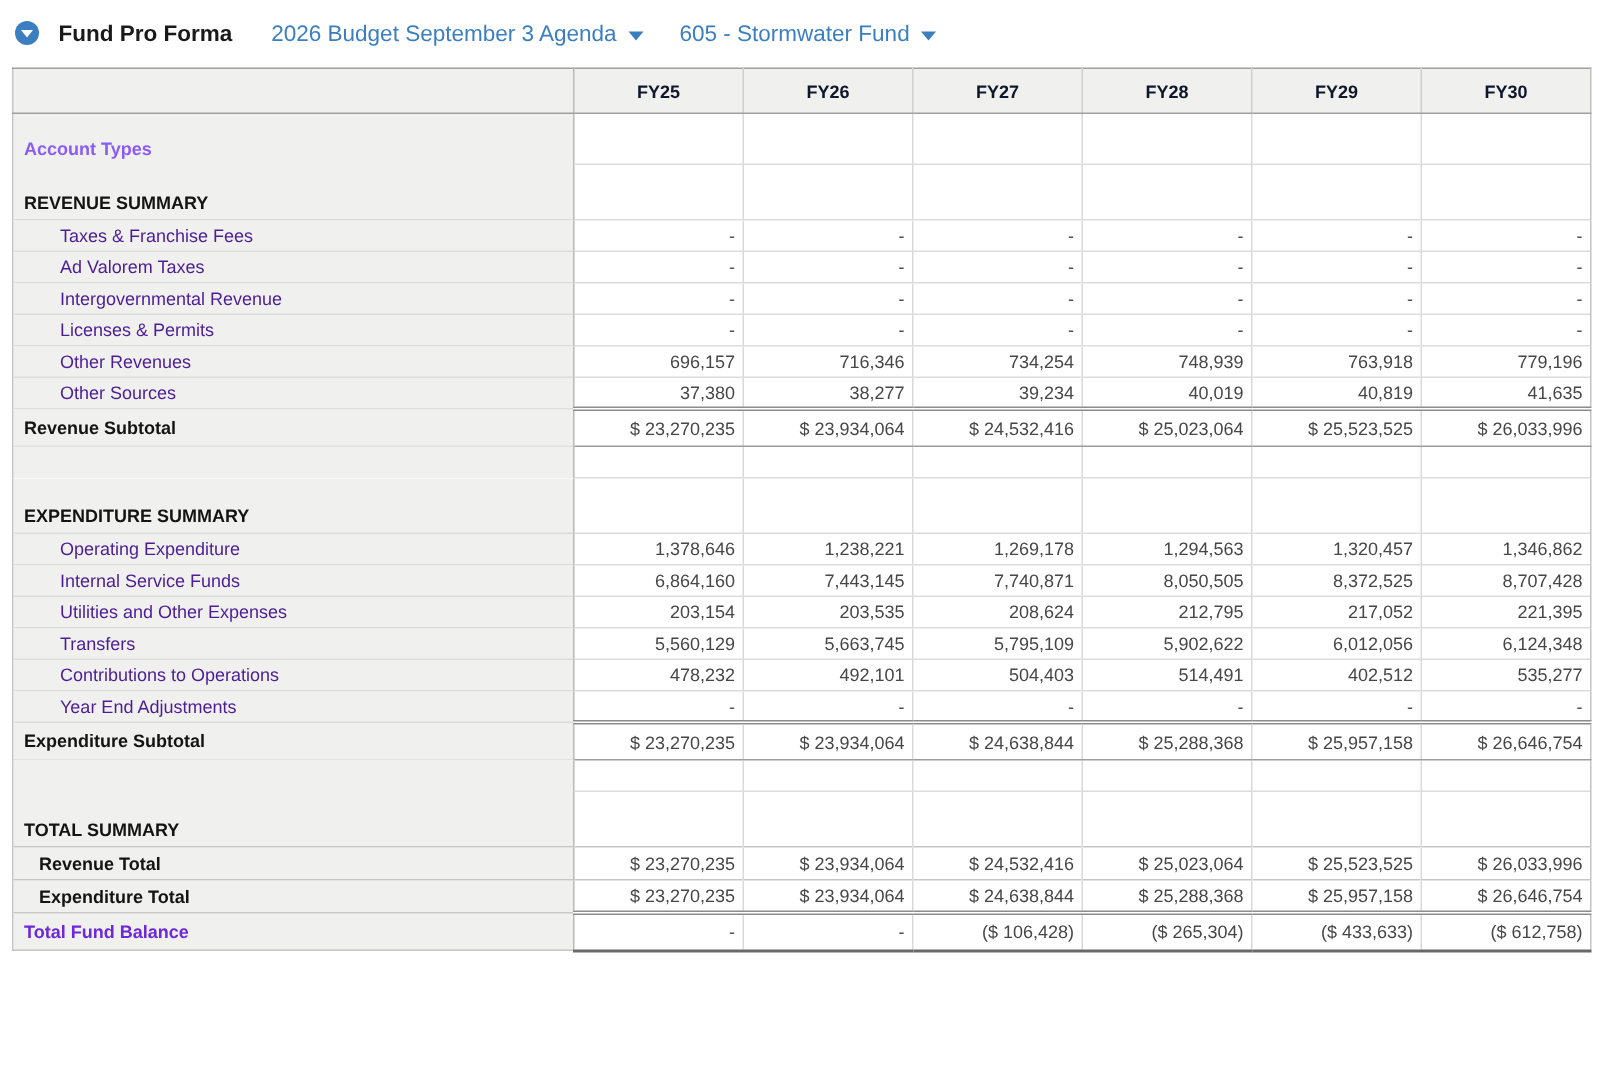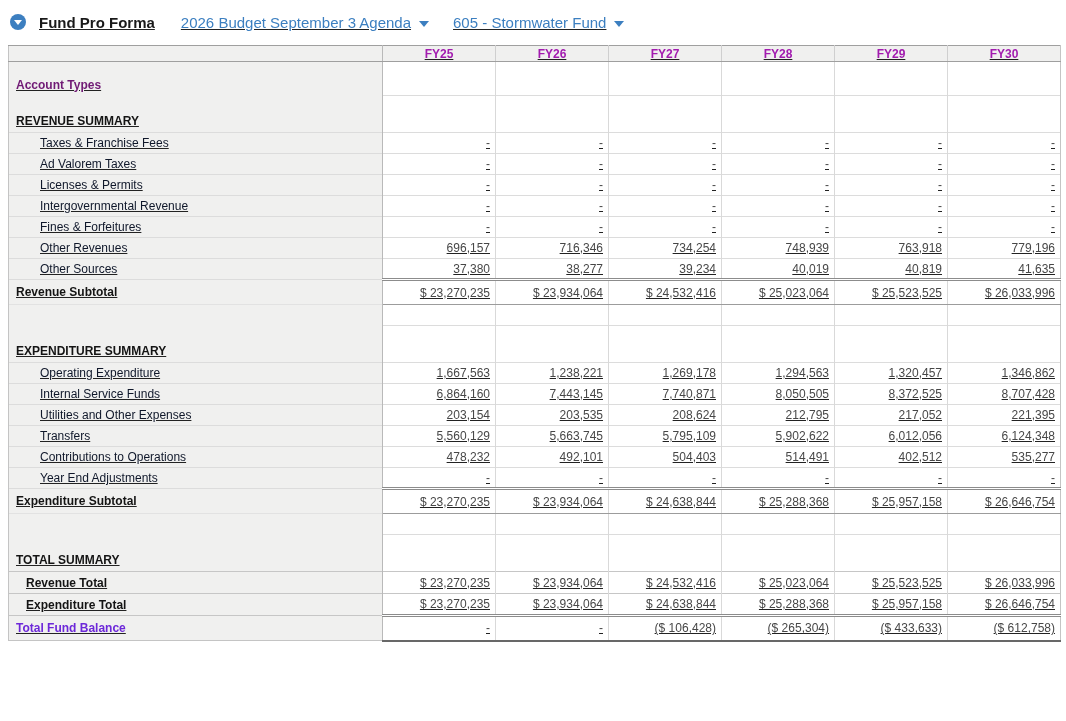--- a/index.html
+++ b/index.html
@@ -2,21 +2,21 @@
 <html><head>
 <meta charset="utf-8">
 <style>
   * { box-sizing: border-box; }
   html, body { margin: 0; padding: 0; background: #ffffff; }
   body {
     font-family: "Liberation Sans", "DejaVu Sans", sans-serif;
     width: 1066px; height: 721px; overflow: hidden;
     color: #222;
   }
-  .page { padding: 10px 6px 8px 8px; text-decoration: underline; }
+  .page { padding: 10px 6px 8px 8px; }
 
   
   .titlebar {
     display: flex; align-items: center;
     margin: 2px 0 13px 2px; height: 20px;
   }
   .collapse-btn {
     width: 16px; height: 16px; border-radius: 50%;
     background: #3c7fc0; display: flex; align-items: center; justify-content: center;
     cursor: pointer; flex: 0 0 auto; margin-right: 13px;
@@ -46,45 +46,45 @@
     width: 1052px; font-size: 12px;
   }
   .proforma col.c-label { width: 374px; }
   .proforma col.c-val { width: 113px; }
 
   .proforma thead th {
     background: #f0f0ef;
     border-top: 1px solid #9f9f9f;
     border-bottom: 1px solid #9f9f9f;
     border-right: 1px solid #cfcfcf;
-    font-weight: bold; color: #a21caf; text-align: center;
-    height: 16px; padding: 0 4px;
+    font-weight: bold; color: #0f172a; text-align: center;
+    height: 30px; padding: 0 4px;
   }
   .proforma thead th:first-child { border-left: 1px solid #c4c4c4; border-right: 1px solid #b9b9b9; }
   .proforma thead th:last-child { border-right: 1px solid #c4c4c4; }
 
   .proforma td { height: 21px; padding: 0 5px; overflow: hidden; white-space: nowrap; }
 
   .proforma td.label {
-    background: #f0f0ef; color: #0f172a;
+    background: #f0f0ef; color: #4c1d95;
     border-left: 1px solid #c4c4c4; border-right: 1px solid #b9b9b9;
     text-align: left; padding-left: 7px;
   }
   .proforma td.val {
     background: #ffffff; color: #474747;
     border-right: 1px solid #d9d9d9; text-align: right;
   }
   .proforma td.val:last-child { border-right: 1px solid #c4c4c4; }
 
   
   tr.item td { border-top: 1px solid #dcdcdc; }
   tr.item td.label { padding-left: 31px; }
 
   tr.account { height: 34px; }
-  tr.account td.label { font-weight: bold; color: #701a75; vertical-align: bottom; padding-bottom: 4px; }
+  tr.account td.label { font-weight: bold; color: #8b5cf6; vertical-align: bottom; padding-bottom: 4px; }
 
   tr.section { height: 37px; }
   tr.section td.label { border-top: none; font-weight: bold; color: #141414; vertical-align: bottom; padding-bottom: 4px; }
   tr.section td.val { border-top: 1px solid #dcdcdc; }
 
   tr.subtotal { height: 25px; }
   tr.subtotal td.label { border-top: 1px solid #dcdcdc; font-weight: bold; color: #141414; }
   tr.subtotal td.val { border-top: 3px double #8c8c8c; border-bottom: 1px solid #9c9c9c; }
 
   tr.spacer { height: 19px; }
@@ -171,39 +171,30 @@
         <tr class="item">
           <td class="label">Ad Valorem Taxes</td>
           <td class="val">-</td>
           <td class="val">-</td>
           <td class="val">-</td>
           <td class="val">-</td>
           <td class="val">-</td>
           <td class="val">-</td>
         </tr>
         <tr class="item">
+          <td class="label">Intergovernmental Revenue</td>
+          <td class="val">-</td>
+          <td class="val">-</td>
+          <td class="val">-</td>
+          <td class="val">-</td>
+          <td class="val">-</td>
+          <td class="val">-</td>
+        </tr>
+        <tr class="item">
           <td class="label">Licenses &amp; Permits</td>
-          <td class="val">-</td>
-          <td class="val">-</td>
-          <td class="val">-</td>
-          <td class="val">-</td>
-          <td class="val">-</td>
-          <td class="val">-</td>
-        </tr>
-        <tr class="item">
-          <td class="label">Intergovernmental Revenue</td>
-          <td class="val">-</td>
-          <td class="val">-</td>
-          <td class="val">-</td>
-          <td class="val">-</td>
-          <td class="val">-</td>
-          <td class="val">-</td>
-        </tr>
-        <tr class="item">
-          <td class="label">Fines &amp; Forfeitures</td>
           <td class="val">-</td>
           <td class="val">-</td>
           <td class="val">-</td>
           <td class="val">-</td>
           <td class="val">-</td>
           <td class="val">-</td>
         </tr>
         <tr class="item">
           <td class="label">Other Revenues</td>
           <td class="val">696,157</td>
@@ -244,21 +235,21 @@
           <td class="label">EXPENDITURE SUMMARY</td>
           <td class="val"></td>
           <td class="val"></td>
           <td class="val"></td>
           <td class="val"></td>
           <td class="val"></td>
           <td class="val"></td>
         </tr>
         <tr class="item">
           <td class="label">Operating Expenditure</td>
-          <td class="val">1,667,563</td>
+          <td class="val">1,378,646</td>
           <td class="val">1,238,221</td>
           <td class="val">1,269,178</td>
           <td class="val">1,294,563</td>
           <td class="val">1,320,457</td>
           <td class="val">1,346,862</td>
         </tr>
         <tr class="item">
           <td class="label">Internal Service Funds</td>
           <td class="val">6,864,160</td>
           <td class="val">7,443,145</td>

